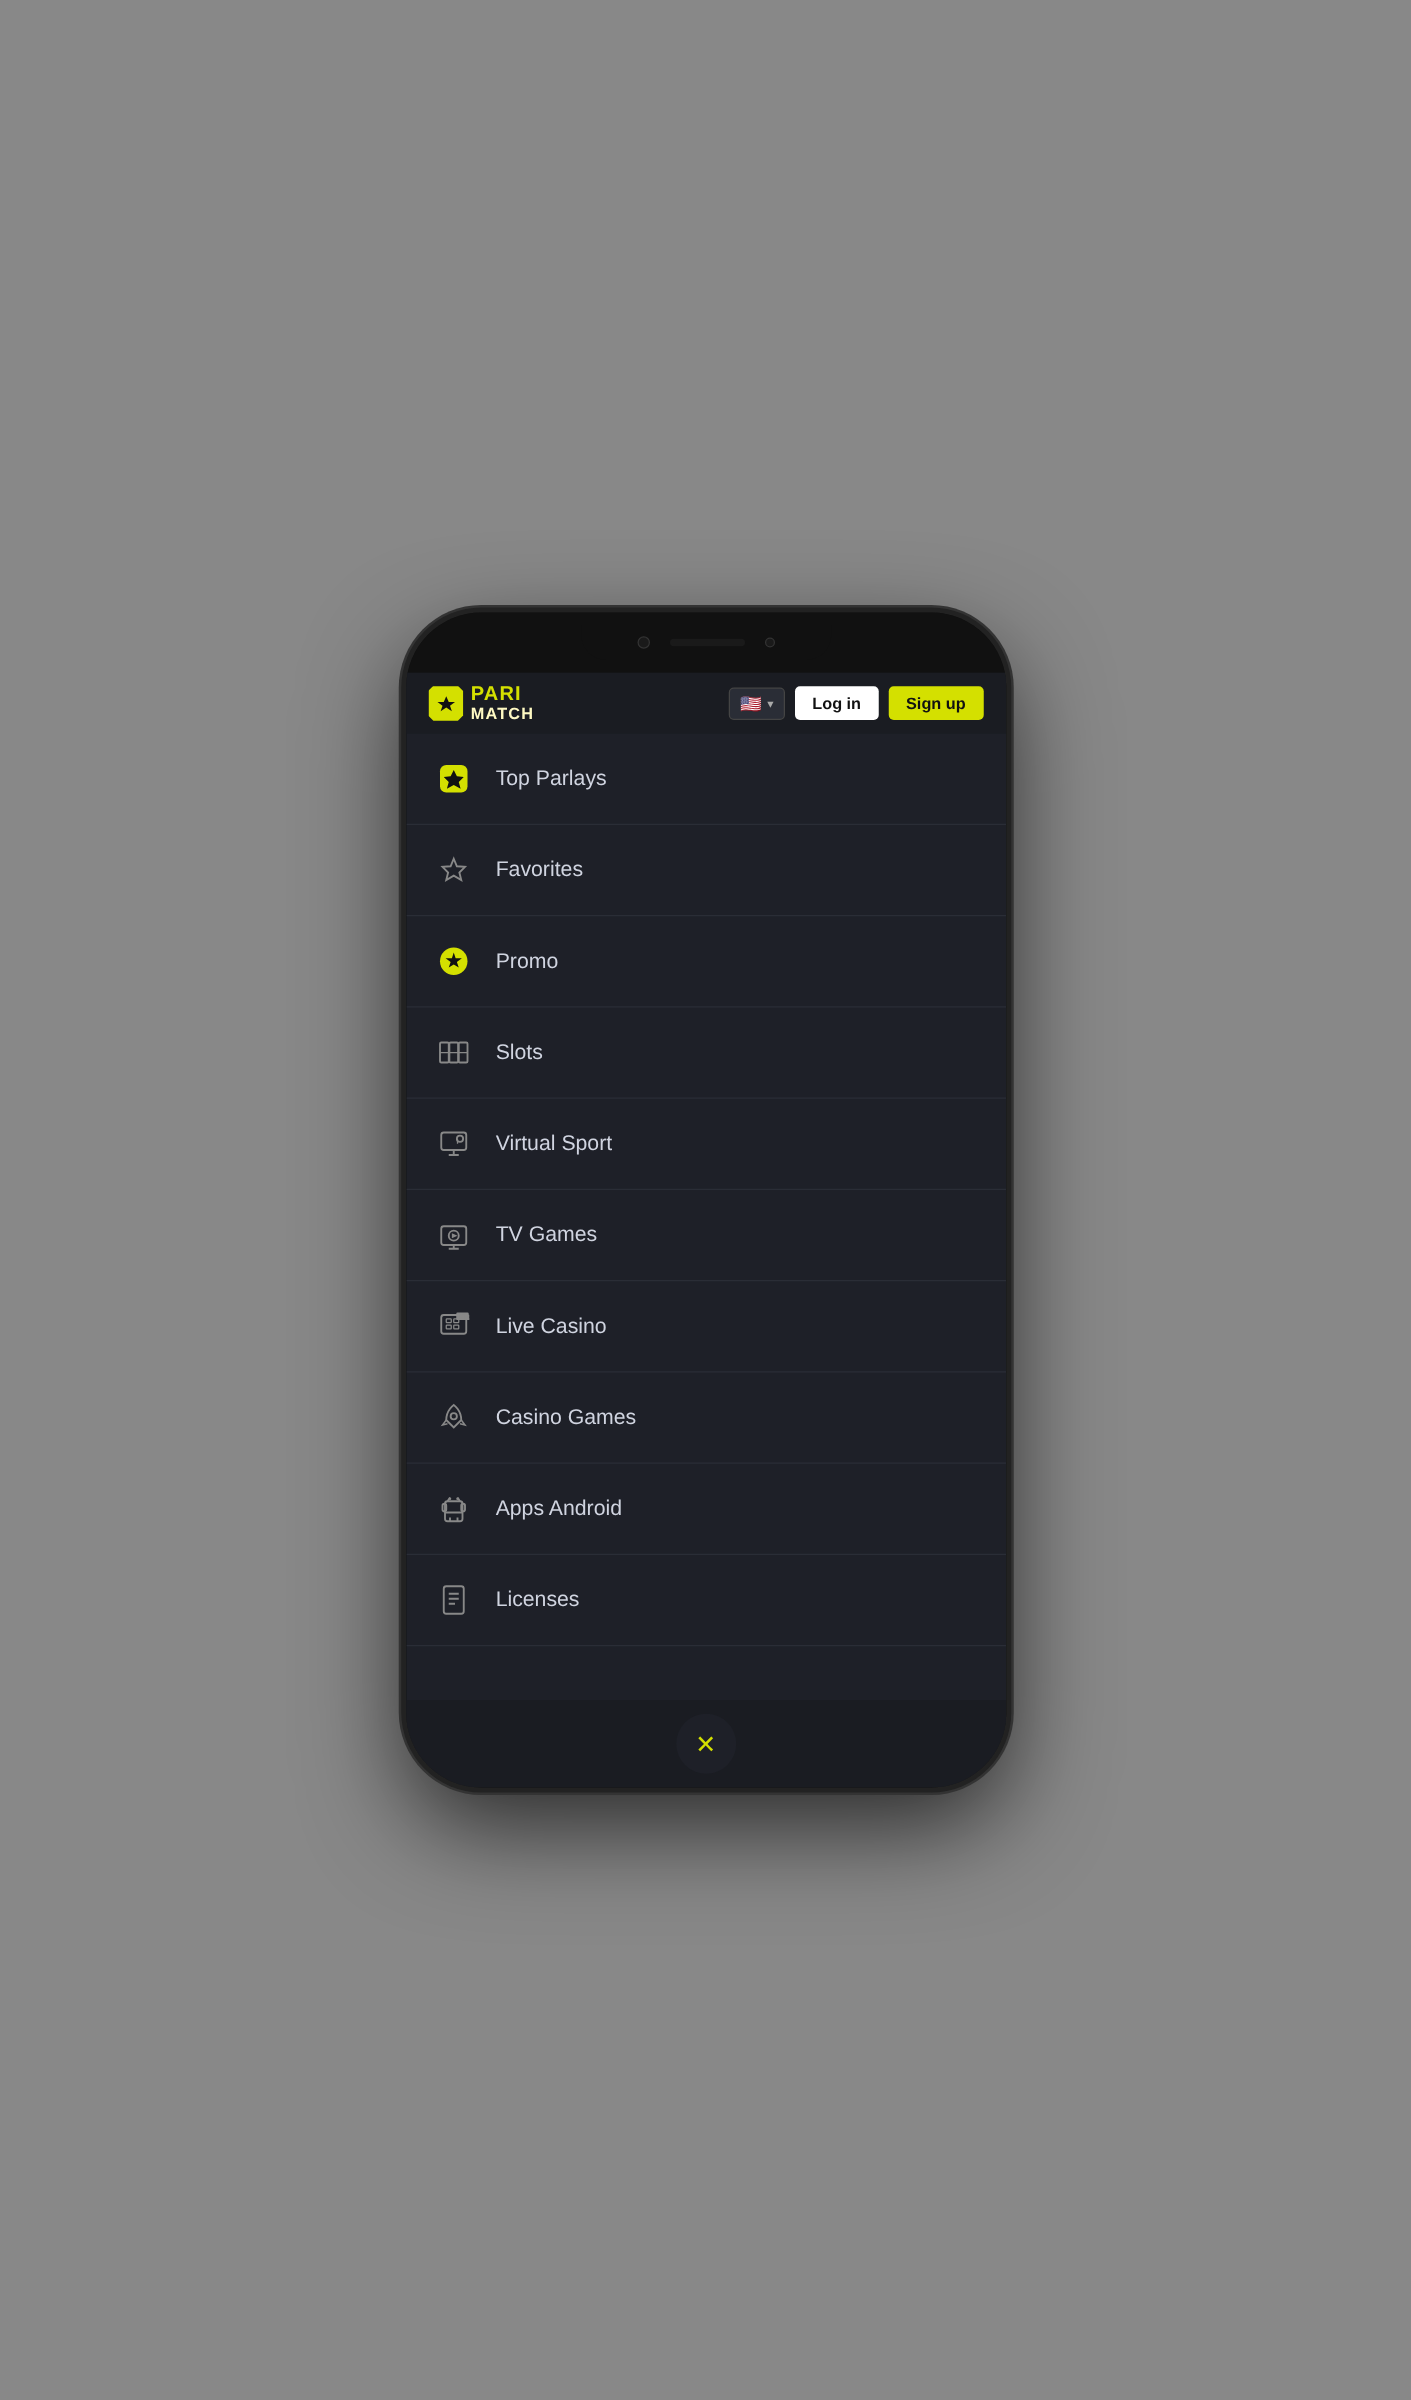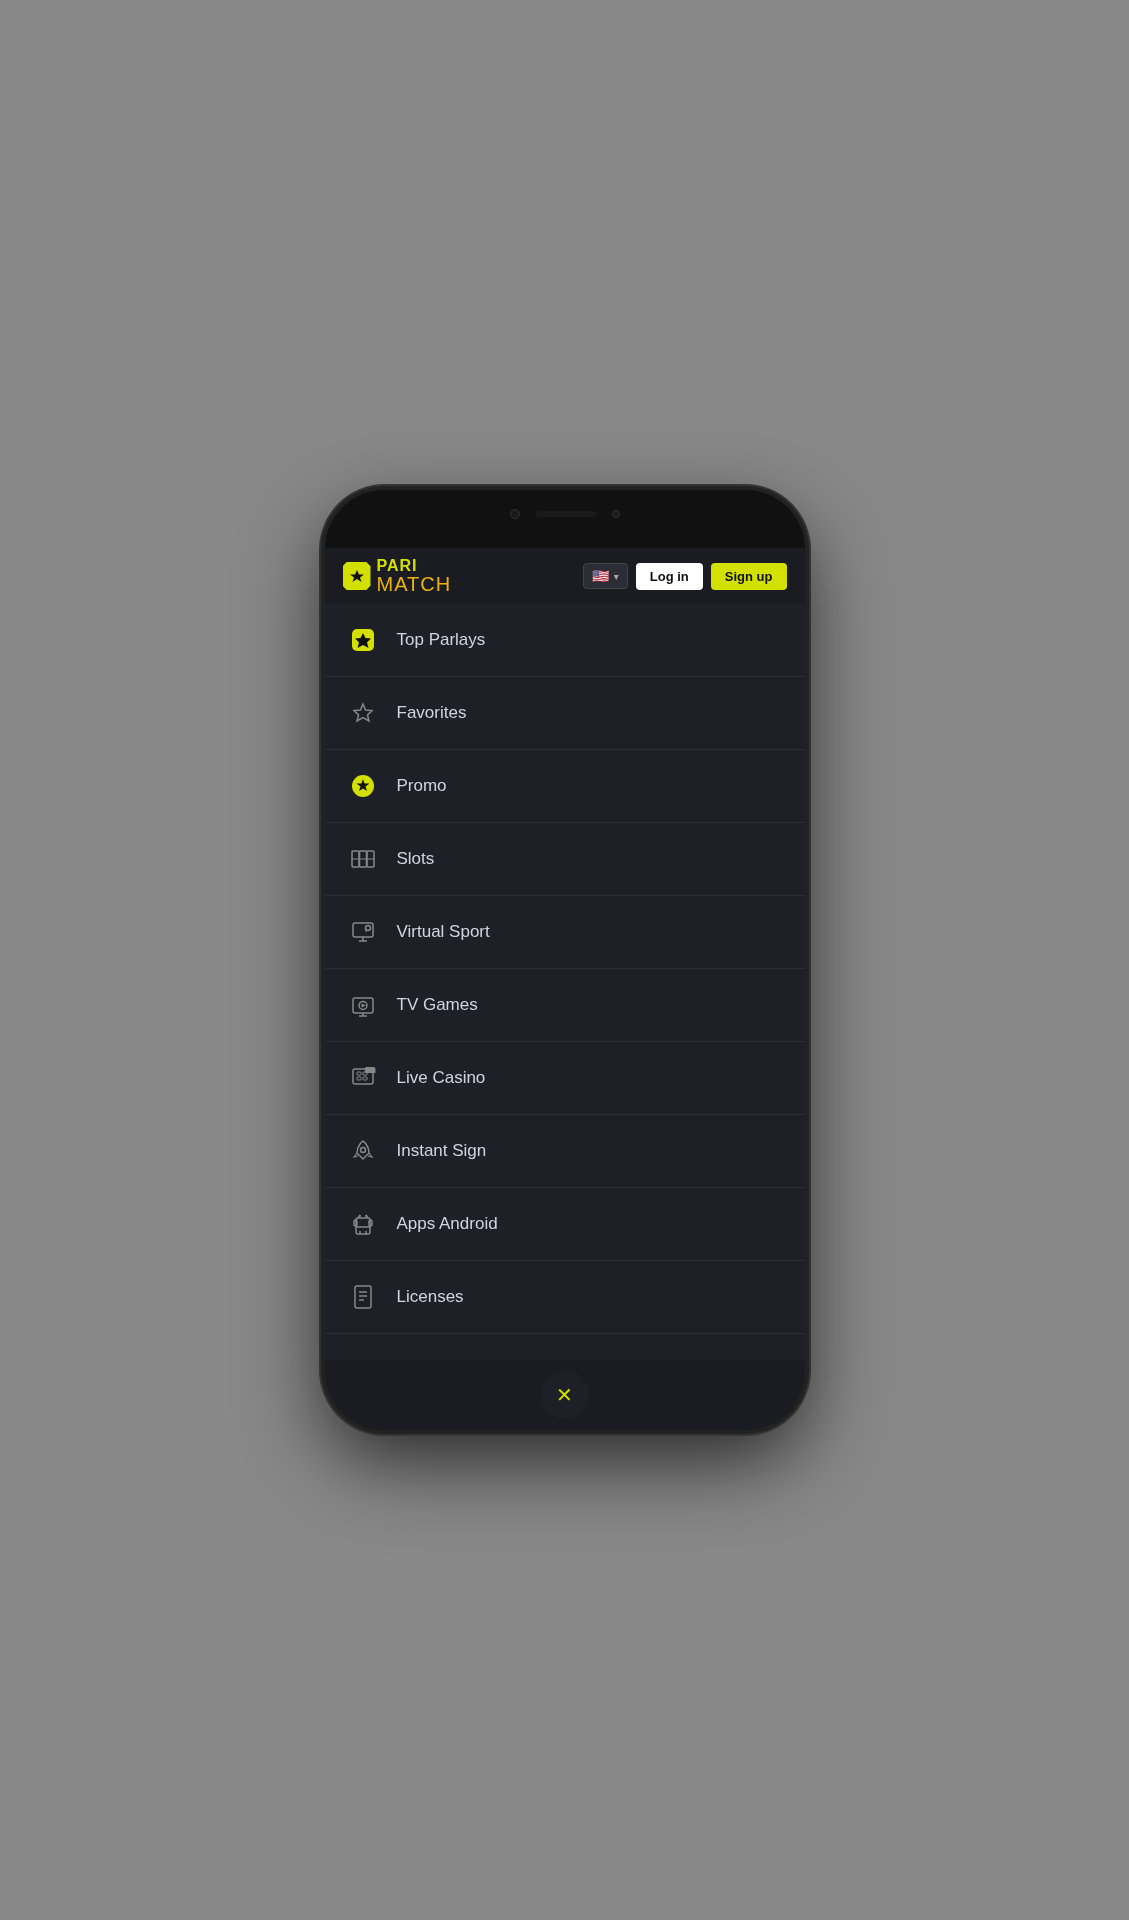--- a/index.html
+++ b/index.html
@@ -24,21 +24,20 @@
     .phone-shell {
       width: 480px;
       height: 940px;
       background: #111;
       border-radius: 60px;
       position: relative;
       box-shadow: 0 0 0 4px #222, 0 0 0 6px #333, 0 30px 80px rgba(0,0,0,0.7);
       overflow: hidden;
       display: flex;
       flex-direction: column;
-      gap: 10px;
     }
 
     
     .phone-notch {
       width: 100%;
       height: 48px;
       background: #111;
       display: flex;
       justify-content: center;
       align-items: center;
@@ -101,23 +100,23 @@
     }
 
     .logo-text-pari {
       font-size: 16px;
       font-weight: 900;
       color: #d4e000;
       letter-spacing: 1px;
     }
 
     .logo-text-match {
-      font-size: 20px;
-      font-weight: 400;
-      color: #eab308;
+      font-size: 13px;
+      font-weight: 700;
+      color: #fef9c3;
       letter-spacing: 1px;
     }
 
     .logo-block {
       display: flex;
       flex-direction: column;
       line-height: 1;
     }
 
     .header-right {
@@ -391,21 +390,21 @@
 
         <div class="menu-item">
           <div class="menu-icon">
             <svg class="icon-svg" viewBox="0 0 28 28" fill="none" stroke="#888" stroke-width="1.5">
               <path d="M14 4 C14 4, 20 8, 20 16 L14 22 L8 16 C8 8, 14 4, 14 4Z" stroke="#888"></path>
               <circle cx="14" cy="13" r="2.5" stroke="#888"></circle>
               <path d="M8 16 L5 20 L9 19" stroke="#888" stroke-width="1.2"></path>
               <path d="M20 16 L23 20 L19 19" stroke="#888" stroke-width="1.2"></path>
             </svg>
           </div>
-          <span class="menu-label">Instant Sign</span>
+          <span class="menu-label">Casino Games</span>
         </div>
 
 
         <div class="menu-item">
           <div class="menu-icon">
             <svg class="icon-svg" viewBox="0 0 28 28" fill="none" stroke="#888" stroke-width="1.5">
               <rect x="7" y="8" width="14" height="16" rx="2" stroke="#888"></rect>
               <line x1="11" y1="5" x2="9" y2="8" stroke="#888"></line>
               <line x1="17" y1="5" x2="19" y2="8" stroke="#888"></line>
               <circle cx="11" cy="6" r="1" fill="#888" stroke="none"></circle>

